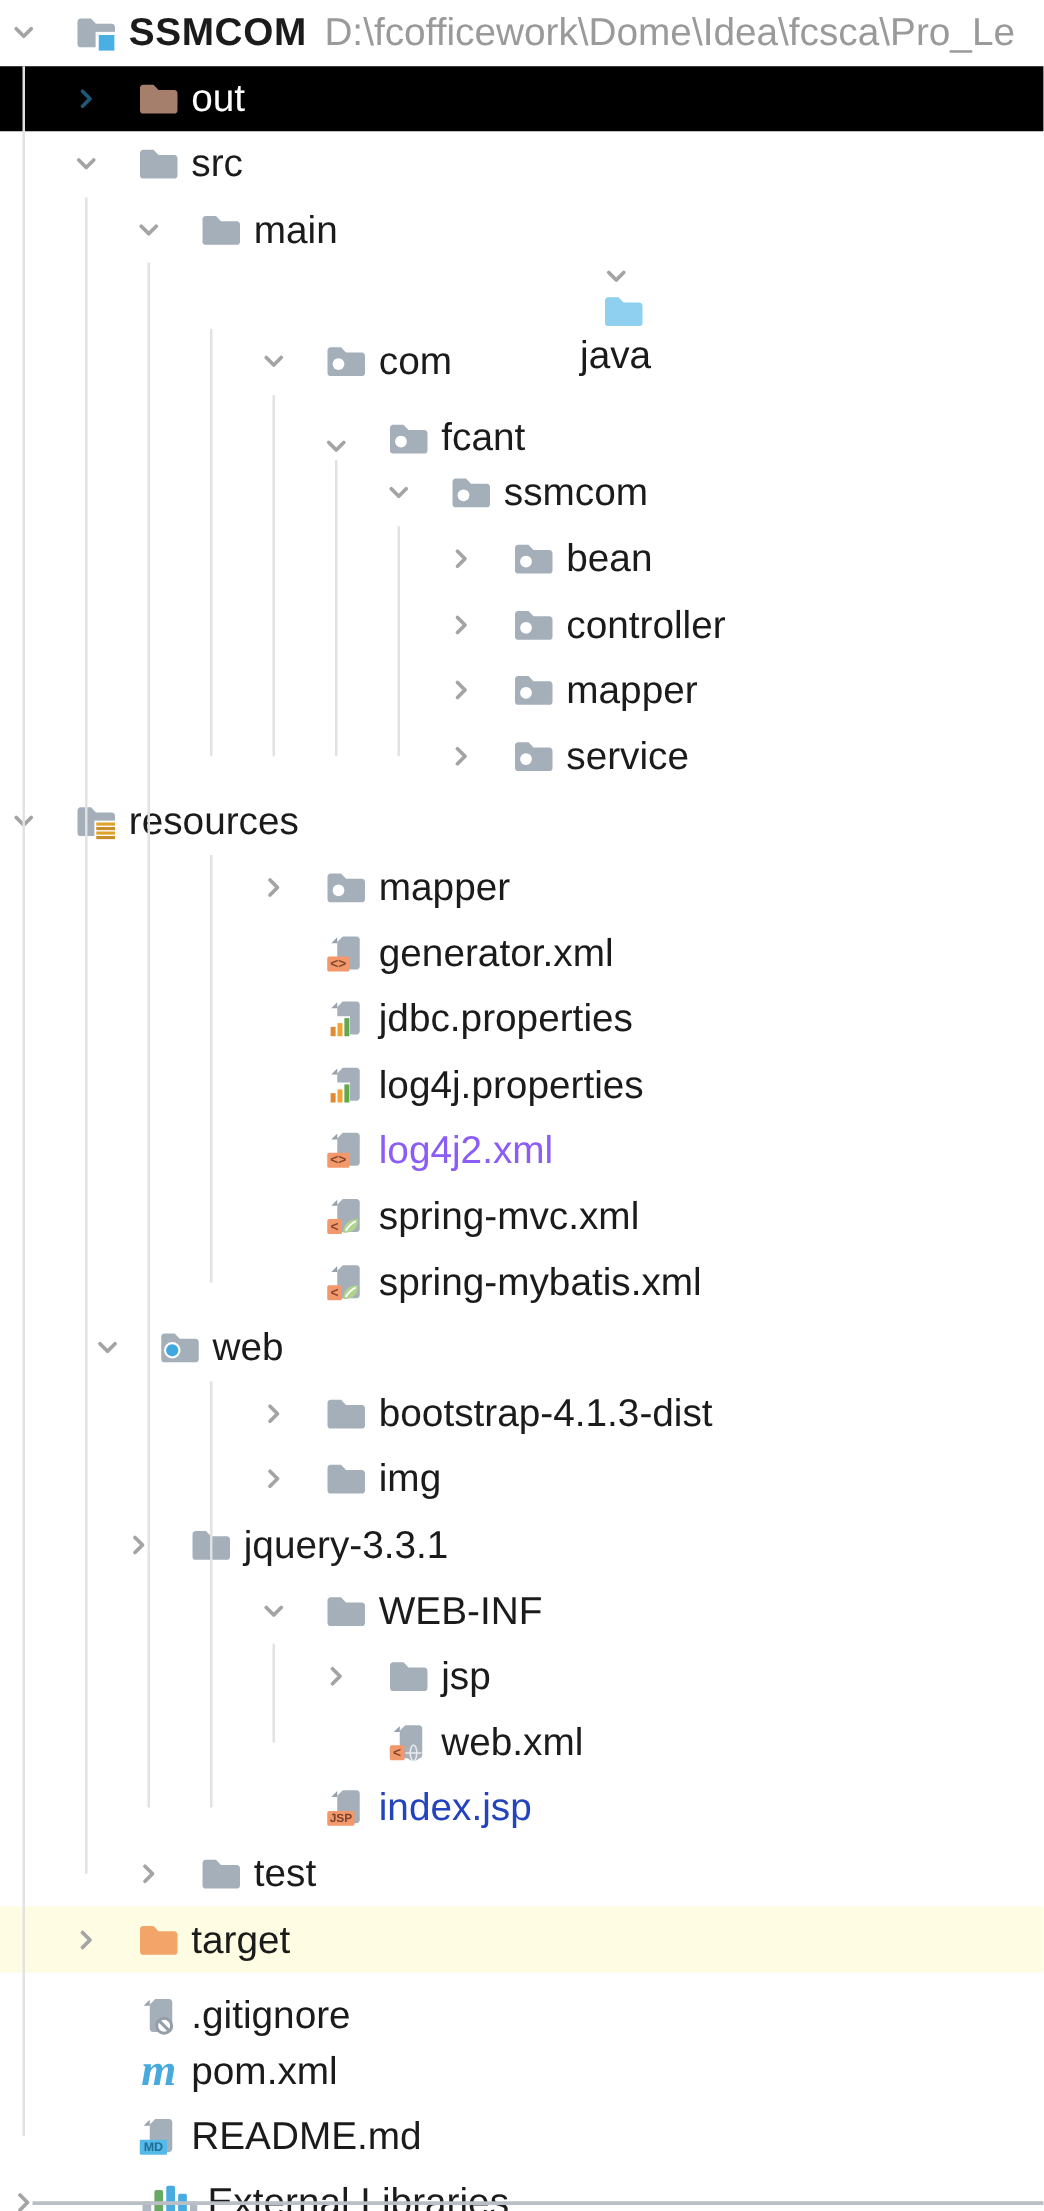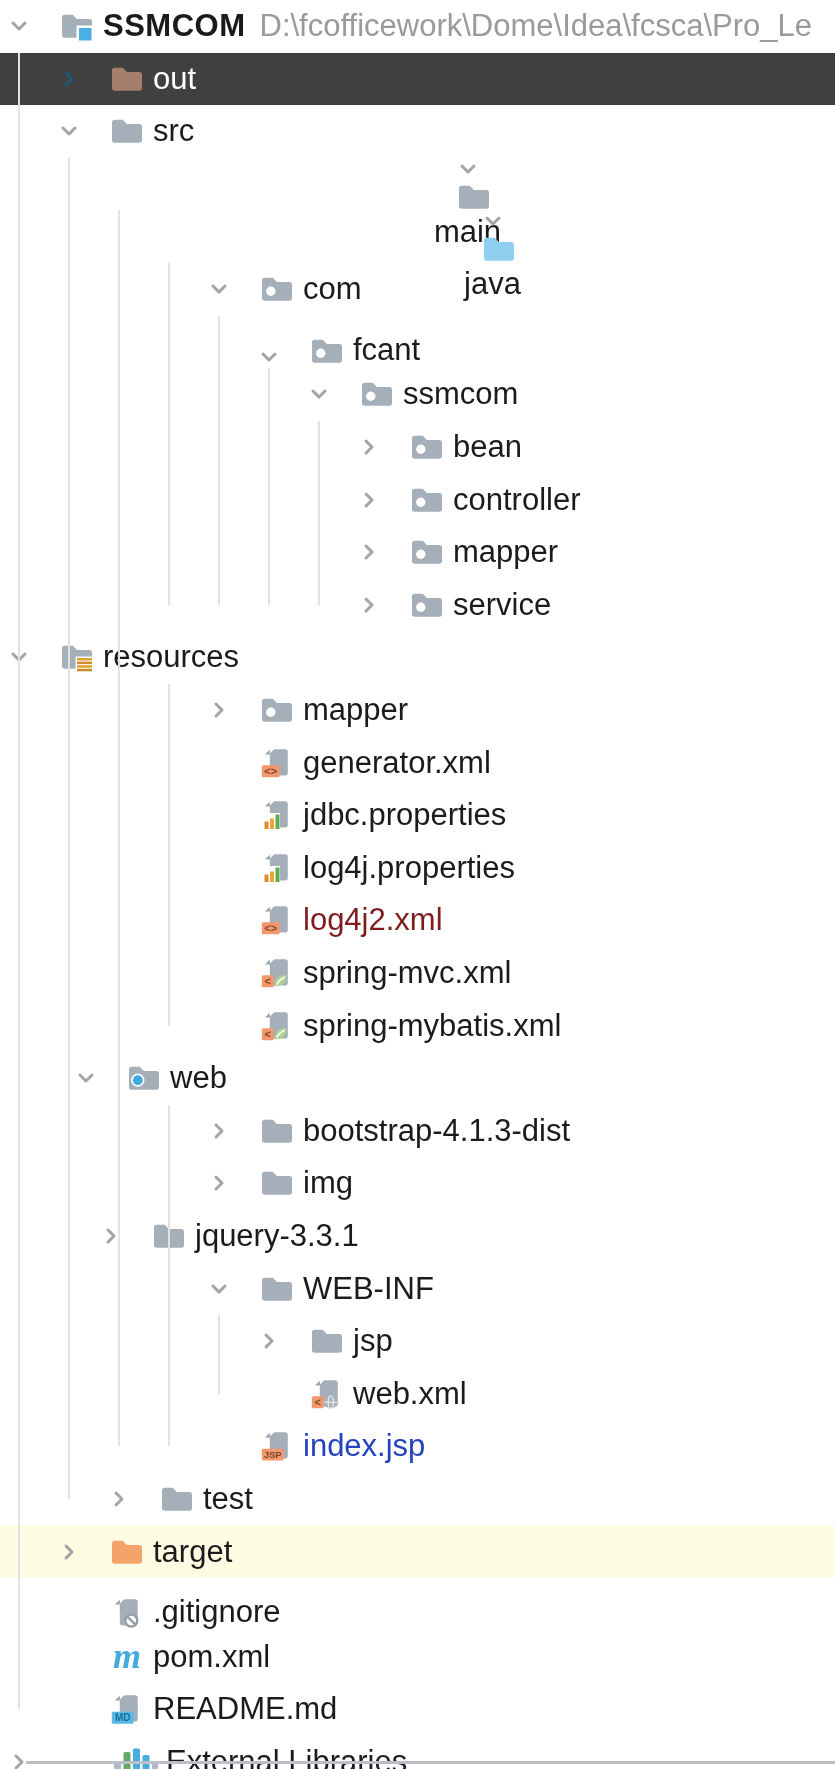--- a/index.html
+++ b/index.html
@@ -13,38 +13,38 @@
   }
   #rows{position:relative;z-index:1;}
   .row{
     position:relative;
     display:flex;align-items:center;
     height:52.6px;
     font-size:31px;
     color:#1B1B1B;
     white-space:nowrap;
   }
-  .row.selected{background:#404040;color:#FFFFFF;}
+  .row.selected{background:#000000;color:#FFFFFF;}
   .row.excluded{background:#FEFCE3;}
   .chevron{
     width:38px;flex:none;
     display:flex;align-items:center;justify-content:center;
     color:#A4A4A4;
   }
   .row.selected .chevron{color:#1D5977;}
   .chevron svg{display:block;}
   .icon{
     flex:none;margin-left:22px;margin-right:9px;
     display:flex;align-items:center;
   }
   .icon svg{display:block;}
   .icon.libs{margin-left:74px;margin-right:8px;}
   .label{flex:none;}
   .label.bold{font-weight:bold;letter-spacing:.5px;}
-  .label.added{color:#7f1d1d;}
+  .label.added{color:#8b5cf6;}
   .label.modified{color:#2443BE;}
   .path{flex:none;margin-left:14px;color:#9A9A9A;}
   .guide{
     position:absolute;width:2px;background:#E2E2E2;
     z-index:2;pointer-events:none;
   }
   #bottom-edge{
     position:absolute;left:26px;right:0;top:1761px;height:3px;
     background:#B9BFC4;z-index:3;
   }
@@ -89,21 +89,21 @@
             <polyline points="5,8 11,14 17,8" fill="none" stroke="currentColor" stroke-width="3" stroke-linecap="round" stroke-linejoin="round"></polyline>
           </svg>
         </span>
         <span class="icon">
           <svg width="34" height="34" viewBox="0 0 34 34">
             <path d="M2 8.2 C2 6.8 3.1 5.7 4.5 5.7 H12.8 L16.8 10 H29.5 C30.9 10 32 11.1 32 12.5 V26.3 C32 27.7 30.9 28.8 29.5 28.8 H4.5 C3.1 28.8 2 27.7 2 26.3 Z" fill="#A5AFBA"></path>
           </svg>
         </span>
         <span class="label">src</span>
       </div>
-      <div class="row" style="padding-left: 100px; flex-direction: column;">
+      <div class="row" style="padding-left: 100px;">
         <span class="chevron">
           <svg width="22" height="22" viewBox="0 0 22 22">
             <polyline points="5,8 11,14 17,8" fill="none" stroke="currentColor" stroke-width="3" stroke-linecap="round" stroke-linejoin="round"></polyline>
           </svg>
         </span>
         <span class="icon">
           <svg width="34" height="34" viewBox="0 0 34 34">
             <path d="M2 8.2 C2 6.8 3.1 5.7 4.5 5.7 H12.8 L16.8 10 H29.5 C30.9 10 32 11.1 32 12.5 V26.3 C32 27.7 30.9 28.8 29.5 28.8 H4.5 C3.1 28.8 2 27.7 2 26.3 Z" fill="#A5AFBA"></path>
           </svg>
         </span>

